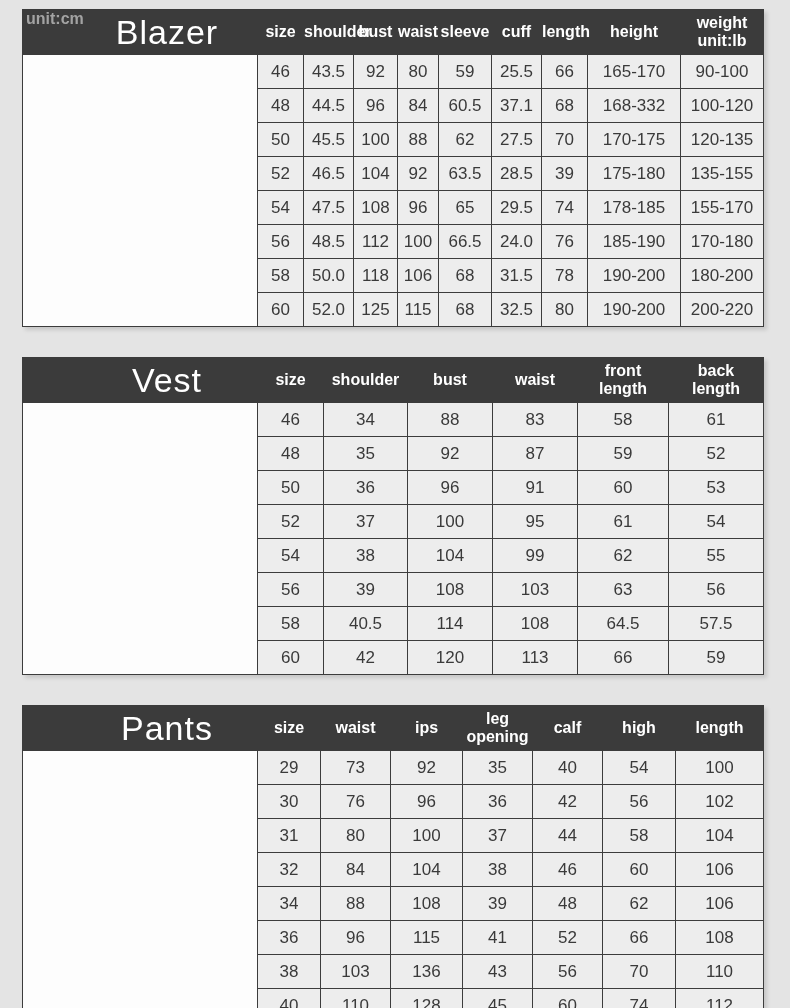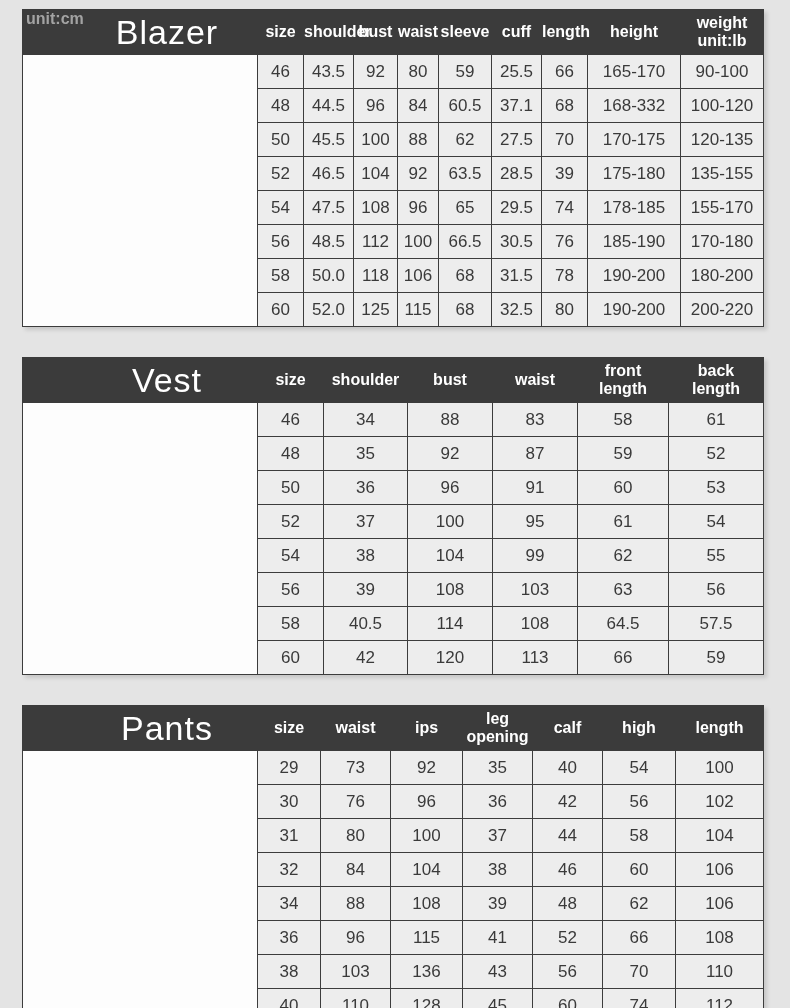--- a/index.html
+++ b/index.html
@@ -123,21 +123,21 @@
             <td>74</td>
             <td>178-185</td>
             <td>155-170</td>
           </tr>
           <tr>
             <td>56</td>
             <td>48.5</td>
             <td>112</td>
             <td>100</td>
             <td>66.5</td>
-            <td>30.5</td>
+            <td>24.0</td>
             <td>76</td>
             <td>185-190</td>
             <td>170-180</td>
           </tr>
           <tr>
             <td>58</td>
             <td>50.0</td>
             <td>118</td>
             <td>106</td>
             <td>68</td>

